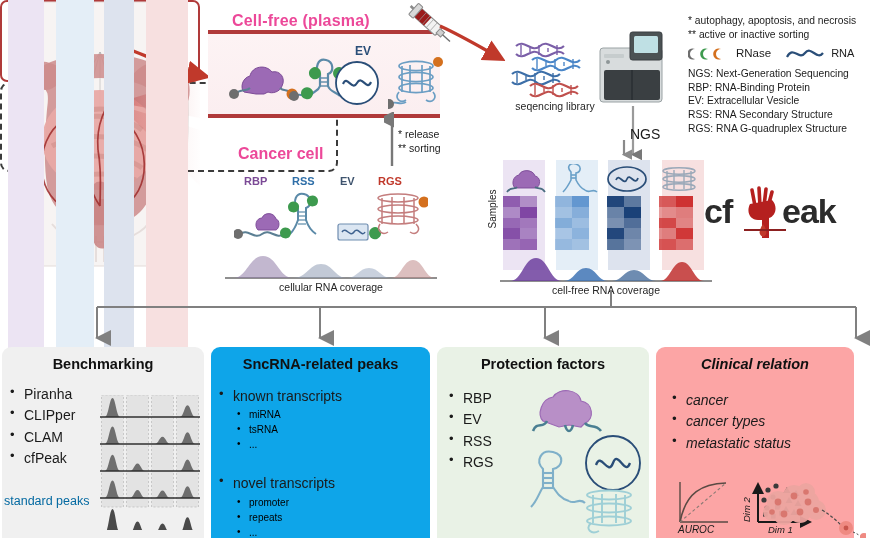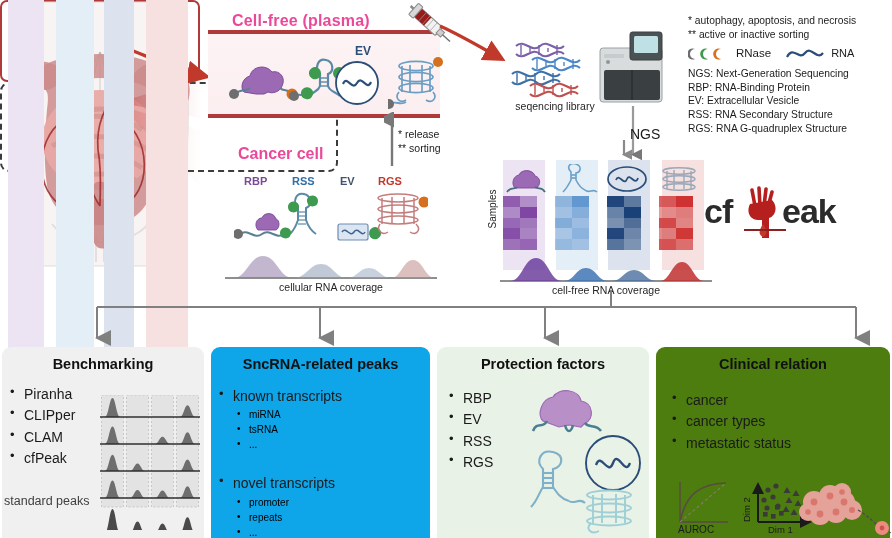--- a/index.html
+++ b/index.html
@@ -73,21 +73,21 @@
   .bullets li::before {
     content: "•"; position: absolute; left: 2px; top: -1px; font-size: 13px;
   }
   .sub-bullets { font-size: 10px; margin-left: 26px; line-height: 1.5; }
   .sub-bullets li { list-style: none; position: relative; padding-left: 12px; }
   .sub-bullets li::before { content: "•"; position: absolute; left: 0; top: -1px; font-size: 10px; }
 
   #panel-bench   { left: 2px;   width: 202px; background: #f0f0f0; }
   #panel-snc     { left: 211px; width: 219px; background: #0ea5e9; }
   #panel-prot    { left: 437px; width: 212px; background: #e9f2e6; }
-  #panel-clin    { left: 656px; width: 234px; background: #4d7c0f; }
+  #panel-clin    { left: 656px; width: 198px; background: #fca5a5; font-style: italic; }
 </style>
 </head>
 <body>
 
 <div class="fig">
 
   <svg id="anatomy" class="abs" viewBox="0 0 200 268">
     <defs>
       <radialGradient id="tumorGlow" cx="50%" cy="50%" r="50%">
         <stop offset="0%" stop-color="#8c2424" stop-opacity="1"></stop>
@@ -536,21 +536,21 @@
   </svg>
 
   <div class="panel" id="panel-bench">
     <h3>Benchmarking</h3>
     <ul class="bullets" style="margin-left:6px; margin-top:12px;">
       <li>Piranha</li>
       <li>CLIPper</li>
       <li>CLAM</li>
       <li>cfPeak</li>
     </ul>
-    <div style="position:absolute; left:2px; bottom:30px; font-size:12.5px; color:#404040;margin-top:36px;">standard peaks</div>
+    <div style="position:absolute; left:2px; bottom:30px; font-size:12.5px; color:#0369a1;margin-top:36px;">standard peaks</div>
 
     <svg id="bench-tracks" style="position:absolute; left:98px; top:48px; width:100px; height:135px;" viewBox="0 0 100 135">
         <rect x="1.5" y="0" width="22" height="112" fill="#e3e3e3" stroke="#b9b9b9" stroke-width="0.7" stroke-dasharray="2,2"></rect>
         <rect x="26.5" y="0" width="22" height="112" fill="#e3e3e3" stroke="#b9b9b9" stroke-width="0.7" stroke-dasharray="2,2"></rect>
         <rect x="51.5" y="0" width="22" height="112" fill="#e3e3e3" stroke="#b9b9b9" stroke-width="0.7" stroke-dasharray="2,2"></rect>
         <rect x="76.5" y="0" width="22" height="112" fill="#e3e3e3" stroke="#b9b9b9" stroke-width="0.7" stroke-dasharray="2,2"></rect>
         <g>
           <path d="M4.75 22 C8.625 22 9.4 3 12.5 3 C15.6 3 16.375 22 20.25 22 Z" fill="#6e6e6e"></path>
           <path d="M79.75 22 C83.625 22 84.4 10.22 87.5 10.22 C90.6 10.22 91.375 22 95.25 22 Z" fill="#6e6e6e"></path>
           <line x1="0" x2="100" y1="22" y2="22" stroke="#2f2f2f" stroke-width="1.5"></line>

